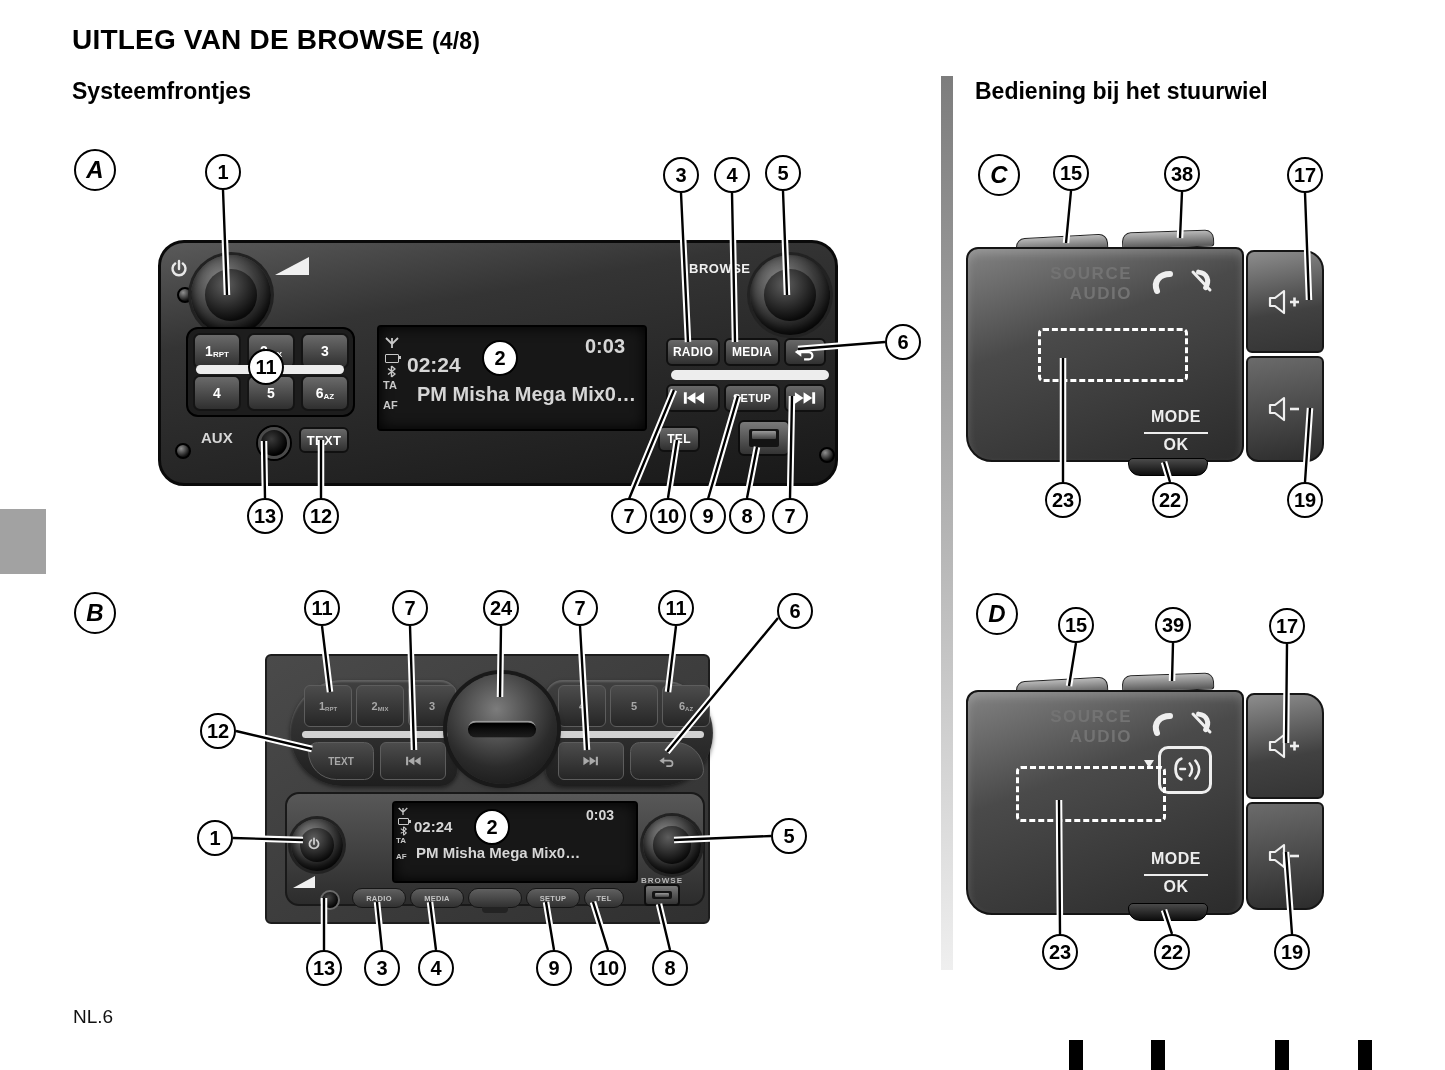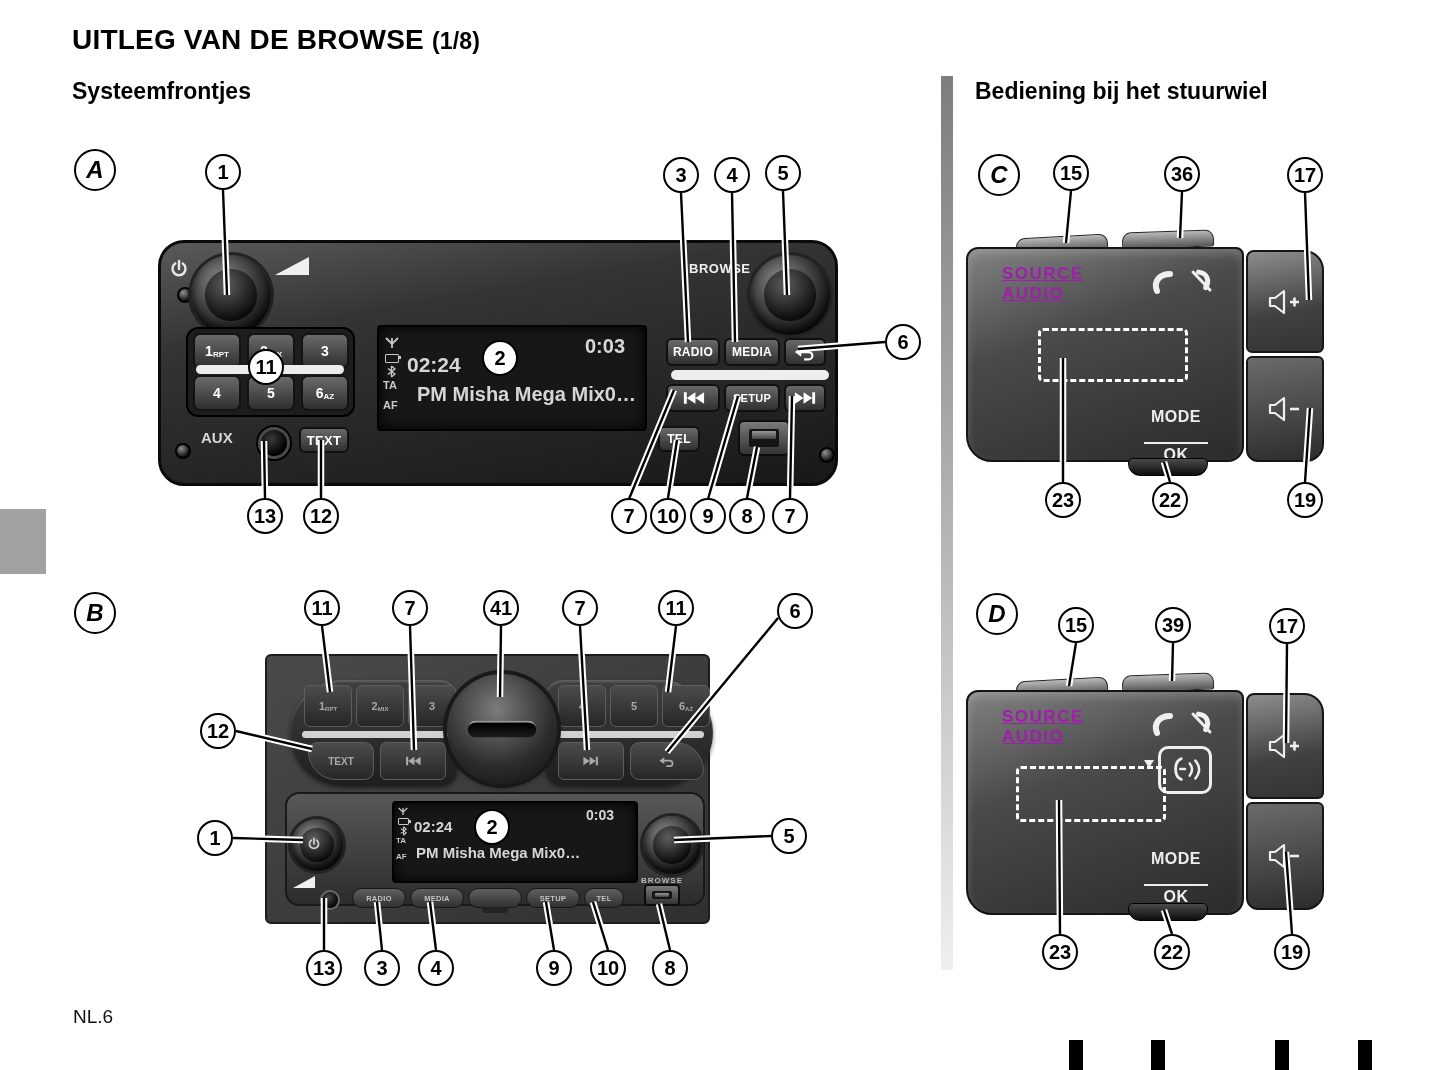--- a/index.html
+++ b/index.html
@@ -88,25 +88,25 @@
   .micdot{position:absolute;width:16px;height:16px;border-radius:50%;
     background:radial-gradient(circle at 40% 35%,#444,#000 75%);border:2px solid #6a6a6a;}
   .brwB{position:absolute;color:#b8b8b8;font-size:8px;font-weight:bold;letter-spacing:1px;}
   
   .stalk-body{position:absolute;box-sizing:border-box;
     background:linear-gradient(160deg,#828282 0%,#4a4a4a 38%,#2b2b2b 100%);
     border:2px solid #141414;border-radius:12px 8px 16px 26px;
     box-shadow:inset 0 5px 8px rgba(255,255,255,.18);}
   .stalk-tab{position:absolute;height:17px;box-sizing:border-box;
     background:linear-gradient(#b8b8b8,#585858);border:1.5px solid #222;border-radius:9px 9px 3px 3px;}
-  .source{position:absolute;color:#a21caf;font-weight:bold;font-size:17px;line-height:20px;
-    text-align:left;letter-spacing:1.5px;text-decoration:underline;}
+  .source{position:absolute;color:#737373;font-weight:bold;font-size:17px;line-height:20px;
+    text-align:right;letter-spacing:1.5px;}
   .dashedbox{position:absolute;border:3px dashed #fff;border-radius:5px;box-sizing:border-box;}
   .modeok{position:absolute;color:#ededed;font-weight:bold;font-size:16px;text-align:center;letter-spacing:.5px;}
-  .modeok .mode{border-bottom:2.5px solid #ededed;padding:0 2px 16px;}
+  .modeok .mode{border-bottom:2.5px solid #ededed;padding:0 2px 6px;}
   .modeok .ok{padding-top:2px;}
   .wheel{position:absolute;background:linear-gradient(#4a4a4a,#0d0d0d);
     border:1px solid #000;border-radius:5px 5px 12px 12px;}
   .rocker{position:absolute;box-sizing:border-box;border:2px solid #161616;
     display:flex;align-items:center;justify-content:center;}
   .rocker.top{background:linear-gradient(170deg,#8d8d8d,#414141 60%,#343434);border-radius:8px 20px 6px 6px;}
   .rocker.bot{background:linear-gradient(170deg,#6b6b6b,#2c2c2c);border-radius:6px 6px 18px 12px;}
   .tri-down{position:absolute;width:0;height:0;border-left:5px solid transparent;
     border-right:5px solid transparent;border-top:8px solid #efefef;}
   .voicebox{position:absolute;border:3.5px solid #efefef;border-radius:10px;box-sizing:border-box;
@@ -125,21 +125,21 @@
     M1071 191 L1066 243 M1182 192 L1180 238 M1305 193 L1309 300 M1063 482 L1063 358
     M1170 482 L1164 462 M1305 482 L1310 408
     M1076 643 L1069 686 M1173 643 L1172 681 M1287 644 L1286 743 M1060 934 L1059 800
     M1172 934 L1164 910 M1292 934 L1286 852" fill="none"></path>
   <use href="#conn" class="cas"></use>
   <use href="#conn" class="ink"></use>
 </svg>
 
 <div class="h-title">
   <span>UITLEG VAN DE BROWSE</span>
-  <span class="pg">(1/8)</span>
+  <span class="pg">(4/8)</span>
 </div>
 <div class="h-sub" style="left:72px;top:78px;">Systeemfrontjes</div>
 <div class="h-sub" style="left:975px;top:78px;">Bediening bij het stuurwiel</div>
 <div class="edge-tab"></div>
 <div class="vdivider"></div>
 <div class="pagenum">NL.6</div>
 <div class="regbar" style="left:1069px;"></div>
 <div class="regbar" style="left:1151px;"></div>
 <div class="regbar" style="left:1275px;"></div>
 <div class="regbar" style="left:1358px;"></div>
@@ -407,38 +407,38 @@
 <div class="co" style="left:303px;top:498px;">12</div>
 <div class="co" style="left:611px;top:498px;">7</div>
 <div class="co" style="left:650px;top:498px;">10</div>
 <div class="co" style="left:690px;top:498px;">9</div>
 <div class="co" style="left:729px;top:498px;">8</div>
 <div class="co" style="left:772px;top:498px;">7</div>
 
 <div class="co letter" style="left:74px;top:592px;">B</div>
 <div class="co" style="left:304px;top:590px;">11</div>
 <div class="co" style="left:392px;top:590px;">7</div>
-<div class="co" style="left:483px;top:590px;">41</div>
+<div class="co" style="left:483px;top:590px;">24</div>
 <div class="co" style="left:562px;top:590px;">7</div>
 <div class="co" style="left:658px;top:590px;">11</div>
 <div class="co" style="left:777px;top:593px;">6</div>
 <div class="co" style="left:200px;top:713px;">12</div>
 <div class="co" style="left:197px;top:820px;">1</div>
 <div class="co" style="left:474px;top:809px;">2</div>
 <div class="co" style="left:771px;top:818px;">5</div>
 <div class="co" style="left:306px;top:950px;">13</div>
 <div class="co" style="left:364px;top:950px;">3</div>
 <div class="co" style="left:418px;top:950px;">4</div>
 <div class="co" style="left:536px;top:950px;">9</div>
 <div class="co" style="left:590px;top:950px;">10</div>
 <div class="co" style="left:652px;top:950px;">8</div>
 
 <div class="co letter" style="left:978px;top:154px;">C</div>
 <div class="co" style="left:1053px;top:155px;">15</div>
-<div class="co" style="left:1164px;top:156px;">36</div>
+<div class="co" style="left:1164px;top:156px;">38</div>
 <div class="co" style="left:1287px;top:157px;">17</div>
 <div class="co" style="left:1045px;top:482px;">23</div>
 <div class="co" style="left:1152px;top:482px;">22</div>
 <div class="co" style="left:1287px;top:482px;">19</div>
 
 <div class="co letter" style="left:976px;top:593px;">D</div>
 <div class="co" style="left:1058px;top:607px;">15</div>
 <div class="co" style="left:1155px;top:607px;">39</div>
 <div class="co" style="left:1269px;top:608px;">17</div>
 <div class="co" style="left:1042px;top:934px;">23</div>

